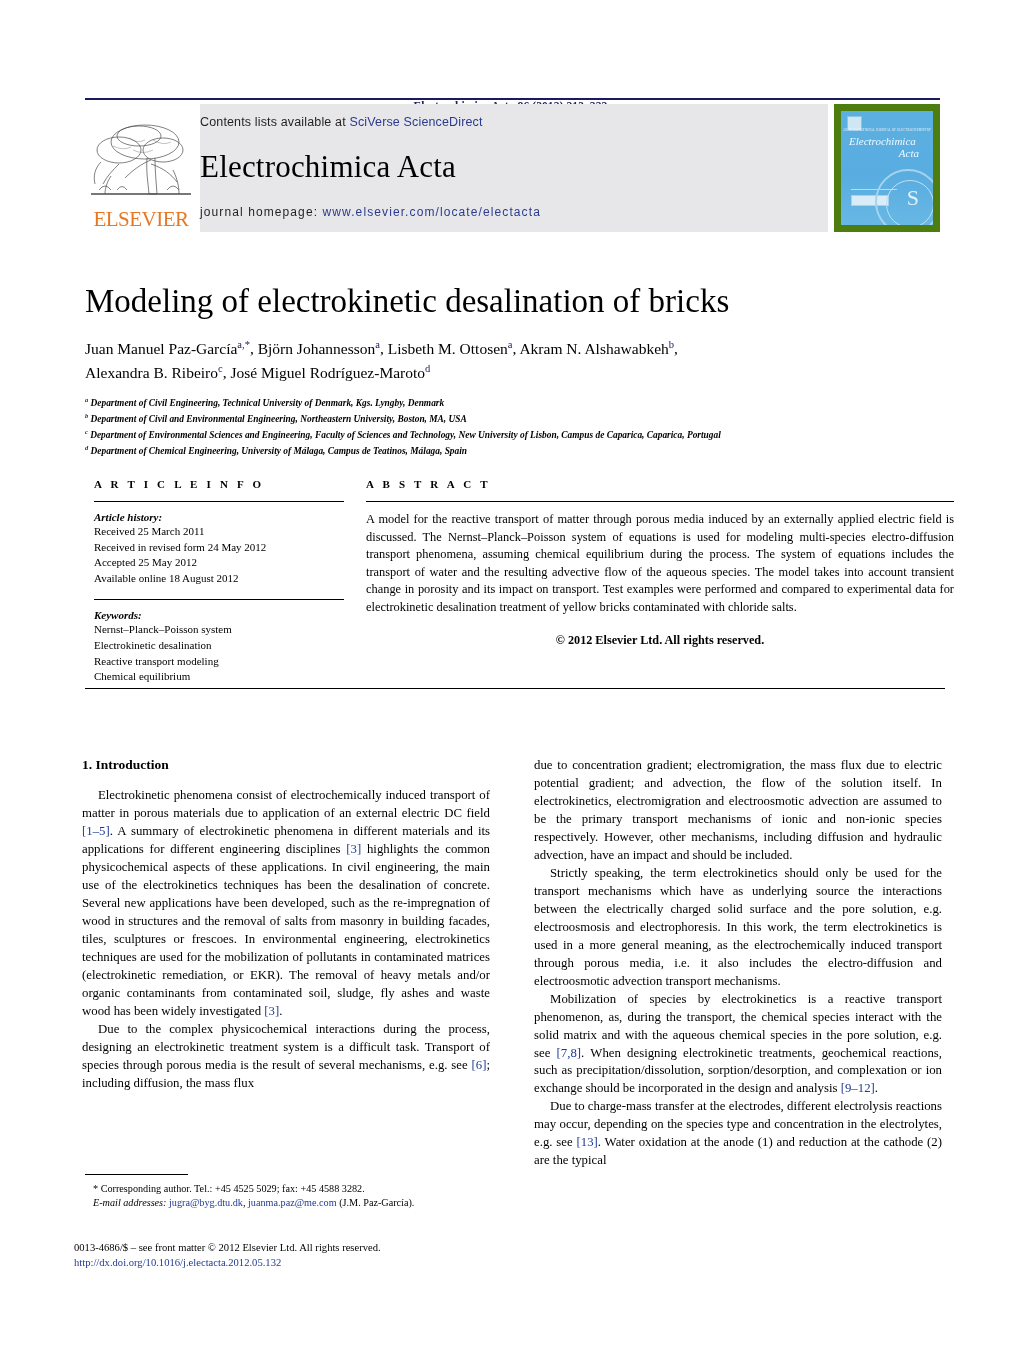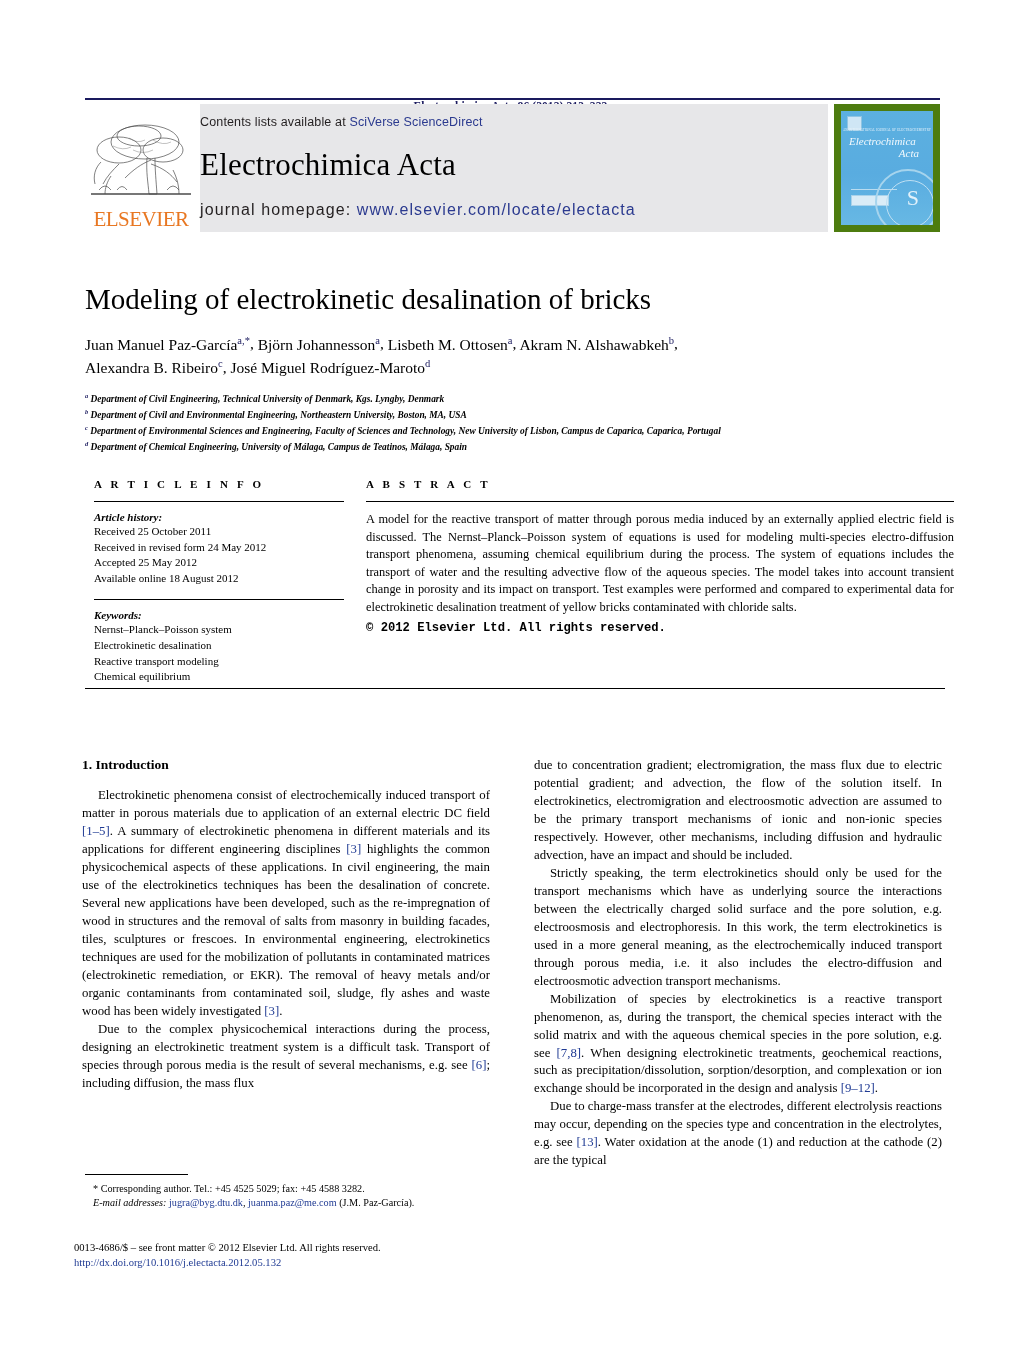--- a/index.html
+++ b/index.html
@@ -96,21 +96,21 @@
   }
   .journal-name {
     font-family: "Liberation Serif", serif;
     font-size: 31px;
     color: #000;
     letter-spacing: 0.2px;
     line-height: 1.05;
   }
   .homepage-line {
     font-family: "Liberation Sans", sans-serif;
-    font-size: 16px;
+    font-size: 12px;
     color: #231f20;
     letter-spacing: 1.1px;
   }
   .homepage-line .hp-url {
     color: #2b3a8f;
   }
   .cover-thumb {
     flex: 0 0 92px;
     width: 92px;
     border: 7px solid #4d7c0f;
@@ -184,21 +184,21 @@
 
   
   .title-block {
     position: absolute;
     top: 283px;
     left: 85px;
     width: 860px;
   }
   .article-title {
     font-family: "Liberation Serif", serif;
-    font-size: 29px;
+    font-size: 33px;
     font-weight: normal;
     line-height: 1.15;
     margin: 0 0 16px 0;
     color: #000;
   }
   .authors {
     font-family: "Liberation Serif", serif;
     font-size: 15.5px;
     line-height: 1.45;
     color: #000;
@@ -272,25 +272,25 @@
     margin: 0;
   }
   .abstract-text {
     font-family: "Liberation Serif", serif;
     font-size: 12.4px;
     line-height: 1.42;
     text-align: justify;
     margin: 0;
   }
   .copyright {
-    font-family: Liberation Mono, monospace;
+    font-family: Liberation Serif, serif;
     font-size: 12.2px;
     font-weight: bold;
-    text-align: left;
-    margin-top: 4px;
+    text-align: center;
+    margin-top: 16px;
   }
   .info-abstract-bottom-rule {
     position: absolute;
     top: 688px;
     left: 85px;
     width: 860px;
     border-top: 1px solid #000;
   }
 
   
@@ -445,21 +445,21 @@
       <p class="aff"><sup>d</sup> <span>Department of Chemical Engineering, University of Málaga, Campus de Teatinos, Málaga, Spain</span></p>
     </div>
   </div>
 
   <div class="info-abstract">
 
     <div class="col-info">
       <div class="sec-head">A R T I C L E    I N F O</div>
       <div class="hrule"></div>
       <p class="info-label">Article history:</p>
-      <p class="info-line">Received 25 October 2011</p>
+      <p class="info-line">Received 25 March 2011</p>
       <p class="info-line">Received in revised form 24 May 2012</p>
       <p class="info-line">Accepted 25 May 2012</p>
       <p class="info-line">Available online 18 August 2012</p>
       <div class="hrule-thin"></div>
       <p class="info-label">Keywords:</p>
       <p class="info-line">Nernst–Planck–Poisson system</p>
       <p class="info-line">Electrokinetic desalination</p>
       <p class="info-line">Reactive transport modeling</p>
       <p class="info-line">Chemical equilibrium</p>
     </div>

